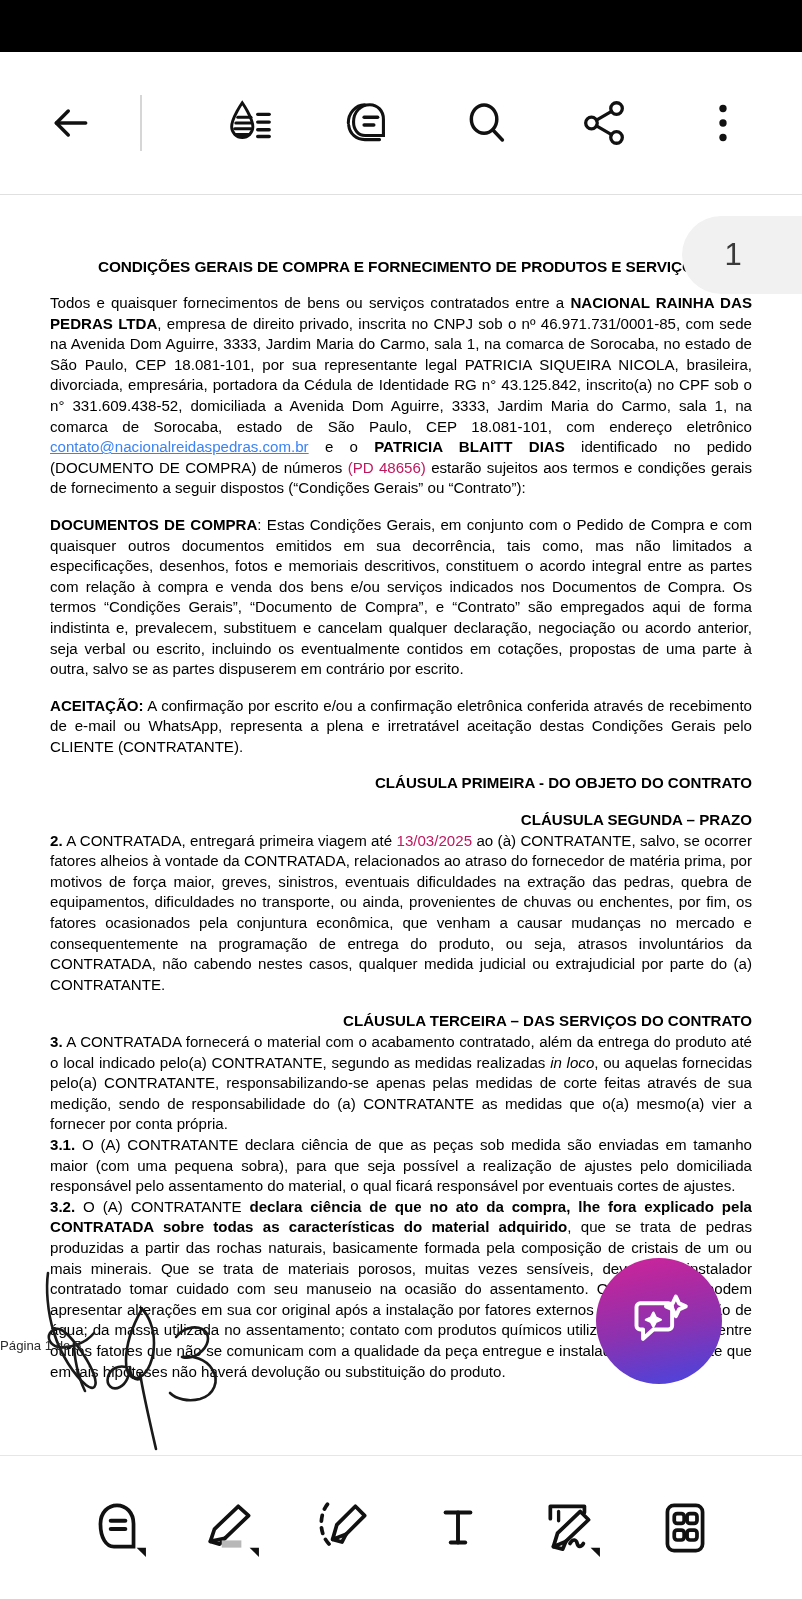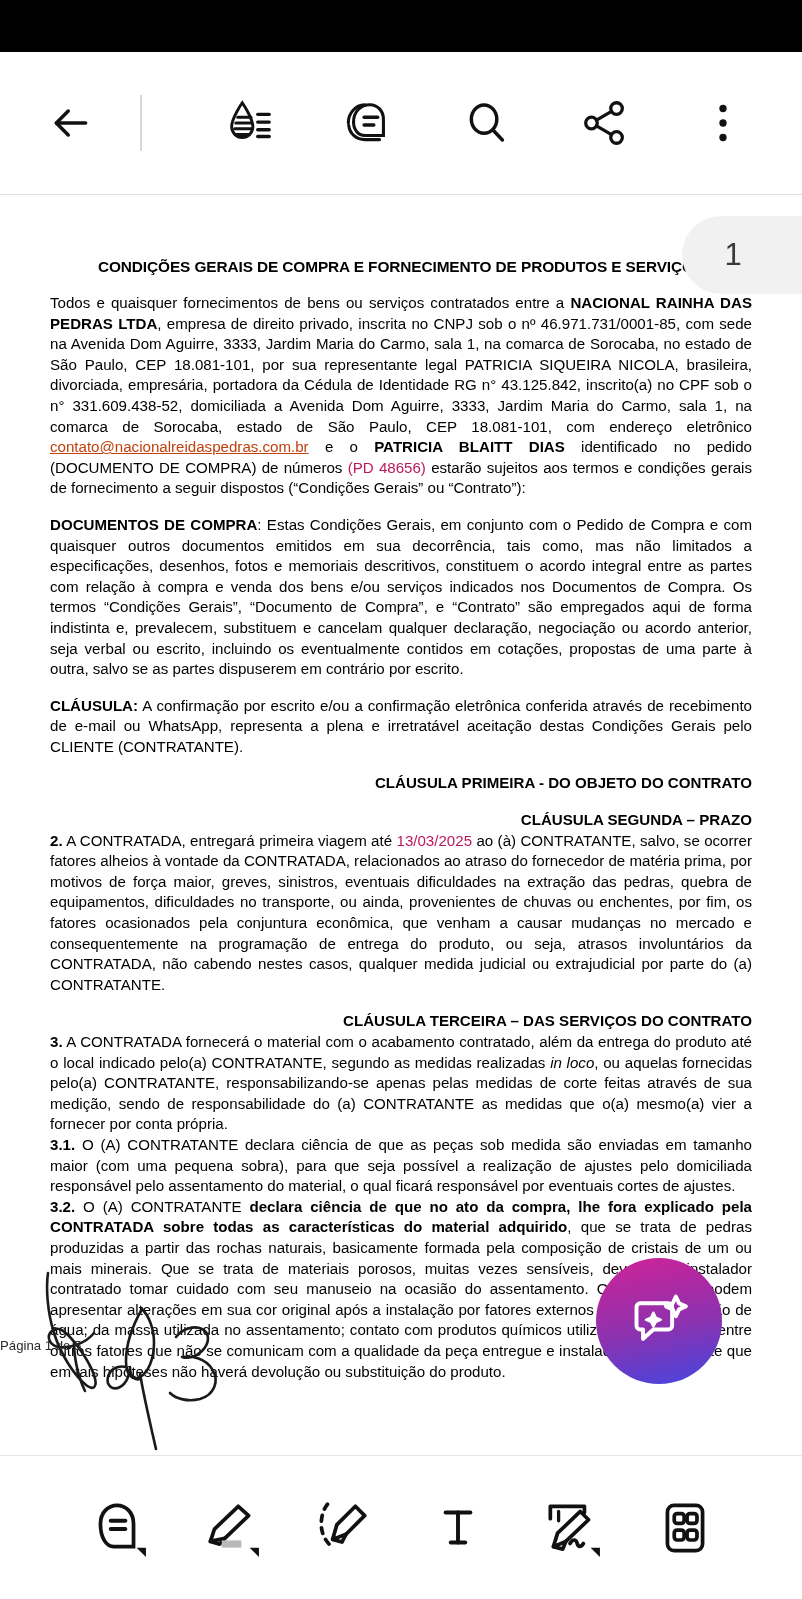--- a/index.html
+++ b/index.html
@@ -93,21 +93,21 @@
     line-height: 20.6px;
     color: #000;
     margin-bottom: 16px;
     hyphens: none;
   }
   p.tight { margin-bottom: 0; }
   .b { font-weight: bold; }
   .i { font-style: italic; }
   .red { color: #be185d; font-weight: normal; }
   .mail {
-    color: #c2410c;
+    color: #3b82f6;
     text-decoration: underline;
   }
   .heading {
     font-weight: bold;
     font-size: 15.1px;
     line-height: 20.6px;
     text-align: right;
     margin: 0;
   }
   .spacer { height: 16px; }
@@ -234,21 +234,21 @@
 
   <div class="doc">
     <div class="doc-inner">
 
       <div class="doc-title">CONDIÇÕES GERAIS DE COMPRA E FORNECIMENTO DE PRODUTOS E SERVIÇOS</div>
 
       <p class="para"><span>Todos e quaisquer fornecimentos de bens ou serviços contratados entre a </span><span class="b">NACIONAL RAINHA DAS PEDRAS LTDA</span><span>, empresa de direito privado, inscrita no CNPJ sob o nº 46.971.731/0001-85, com sede na Avenida Dom Aguirre, 3333, Jardim Maria do Carmo, sala 1, na comarca de Sorocaba, no estado de São Paulo, CEP 18.081-101, por sua representante legal PATRICIA SIQUEIRA NICOLA, brasileira, divorciada, empresária, portadora da Cédula de Identidade RG n° 43.125.842, inscrito(a) no CPF sob o n° 331.609.438-52, domiciliada a Avenida Dom Aguirre, 3333, Jardim Maria do Carmo, sala 1, na comarca de Sorocaba, estado de São Paulo, CEP 18.081-101, com endereço eletrônico </span><a class="mail" href="#">contato@nacionalreidaspedras.com.br</a><span> e o </span><span class="b">PATRICIA BLAITT DIAS</span><span> identificado no pedido (DOCUMENTO DE COMPRA) de números </span><span class="red">(PD 48656)</span><span> estarão sujeitos aos termos e condições gerais de fornecimento a seguir dispostos (“Condições Gerais” ou “Contrato”):</span></p>
 
       <p class="para"><span class="b">DOCUMENTOS DE COMPRA</span><span>: Estas Condições Gerais, em conjunto com o Pedido de Compra e com quaisquer outros documentos emitidos em sua decorrência, tais como, mas não limitados a especificações, desenhos, fotos e memoriais descritivos, constituem o acordo integral entre as partes com relação à compra e venda dos bens e/ou serviços indicados nos Documentos de Compra. Os termos “Condições Gerais”, “Documento de Compra”, e “Contrato” são empregados aqui de forma indistinta e, prevalecem, substituem e cancelam qualquer declaração, negociação ou acordo anterior, seja verbal ou escrito, incluindo os eventualmente contidos em cotações, propostas de uma parte à outra, salvo se as partes dispuserem em contrário por escrito.</span></p>
 
-      <p class="para"><span class="b">CLÁUSULA:</span><span> A confirmação por escrito e/ou a confirmação eletrônica conferida através de recebimento de e-mail ou WhatsApp, representa a plena e irretratável aceitação destas Condições Gerais pelo CLIENTE (CONTRATANTE).</span></p>
+      <p class="para"><span class="b">ACEITAÇÃO:</span><span> A confirmação por escrito e/ou a confirmação eletrônica conferida através de recebimento de e-mail ou WhatsApp, representa a plena e irretratável aceitação destas Condições Gerais pelo CLIENTE (CONTRATANTE).</span></p>
 
       <p class="heading">CLÁUSULA PRIMEIRA - DO OBJETO DO CONTRATO</p>
       <div class="spacer"></div>
 
       <p class="heading">CLÁUSULA SEGUNDA – PRAZO</p>
       <p class="para tight"><span class="b">2.</span><span> A CONTRATADA, entregará primeira viagem até </span><span class="red">13/03/2025</span><span> ao (à) CONTRATANTE, salvo, se ocorrer fatores alheios à vontade da CONTRATADA, relacionados ao atraso do fornecedor de matéria prima, por motivos de força maior, greves, sinistros, eventuais dificuldades na extração das pedras, quebra de equipamentos, dificuldades no transporte, ou ainda, provenientes de chuvas ou enchentes, por fim, os fatores ocasionados pela conjuntura econômica, que venham a causar mudanças no mercado e consequentemente na programação de entrega do produto, ou seja, atrasos involuntários da CONTRATADA, não cabendo nestes casos, qualquer medida judicial ou extrajudicial por parte do (a) CONTRATANTE.</span></p>
       <div class="spacer"></div>
 
       <p class="heading">CLÁUSULA TERCEIRA – DAS SERVIÇOS DO CONTRATO</p>
       <p class="para tight"><span class="b">3.</span><span> A CONTRATADA fornecerá o material com o acabamento contratado, além da entrega do produto até o local indicado pelo(a) CONTRATANTE, segundo as medidas realizadas </span><span class="i">in loco</span><span>, ou aquelas fornecidas pelo(a) CONTRATANTE, responsabilizando-se apenas pelas medidas de corte feitas através de sua medição, sendo de responsabilidade do (a) CONTRATANTE as medidas que o(a) mesmo(a) vier a fornecer por conta própria.</span></p>

